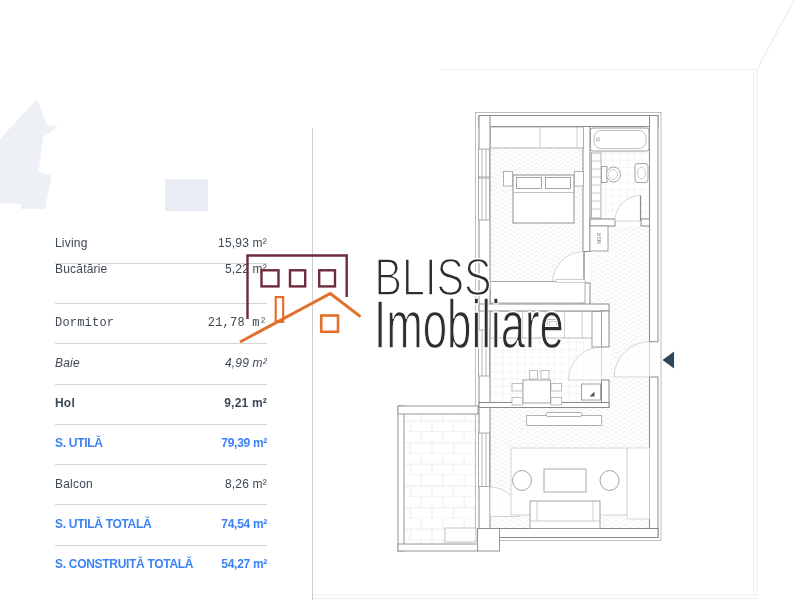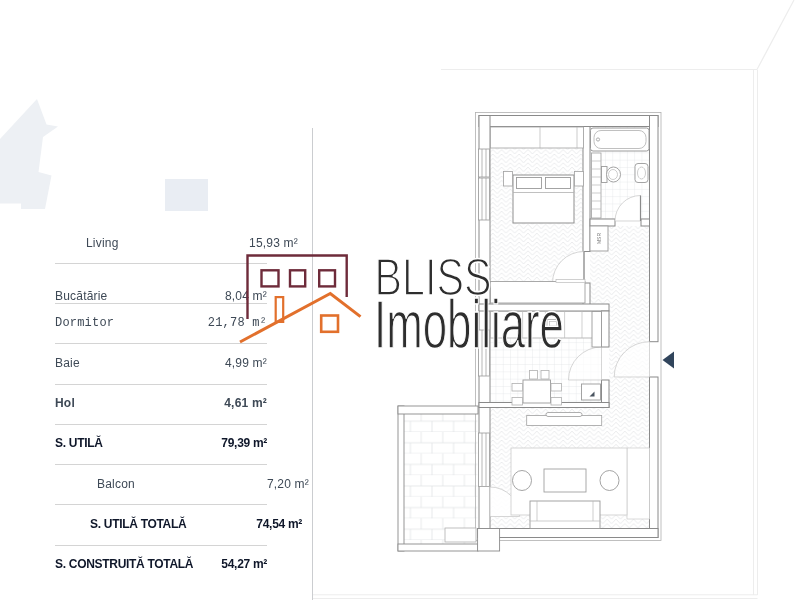--- a/index.html
+++ b/index.html
@@ -1,55 +1,55 @@
 <!DOCTYPE html>
 <html><head>
 <meta charset="utf-8">
 <style>
 html,body{margin:0;padding:0;background:#fff;}
 body{width:800px;height:600px;position:relative;overflow:hidden;font-family:"Liberation Sans",sans-serif;}
 .abs{position:absolute;}
 .row{position:absolute;left:55px;width:212px;height:18px;line-height:18px;font-size:12px;color:#3e4956;letter-spacing:.2px;}
 .row .v{position:absolute;right:0;top:0;}
-.row.b{font-weight:bold;color:#0f172a;font-size:12px;letter-spacing:-.3px;}
+.row.b{font-weight:bold;color:#3b82f6;font-size:12px;letter-spacing:-.3px;}
 .sep{position:absolute;left:55px;width:212px;height:1px;background:#d4d4d4;}
 </style>
 </head>
 <body>
 
 <svg class="abs" style="left:0;top:0" width="220" height="230" viewBox="0 0 220 230">
 <polygon points="37,99 46.5,124.5 58,126.5 43,137 38.5,172 51.5,175.5 45,209 21,209 21,203.5 0,203.5 0,139" fill="#edf0f4"></polygon>
 
 <rect x="165" y="179" width="43" height="32" fill="#e9edf3"></rect>
 </svg>
 
 <div class="abs" style="left:312px;top:128px;width:1px;height:472px;background:#cbcdd0;"></div>
 
-<div class="row" style="top:234px;margin-left:31px;">Living<span class="v">15,93 m²</span></div>
+<div class="row" style="top:234px;">Living<span class="v">15,93 m²</span></div>
 <div class="sep" style="top:263px;"></div>
 
-<div class="row" style="top:287px;">Bucătărie<span class="v">8,04 m²</span></div>
+<div class="row" style="top:260px;">Bucătărie<span class="v">5,22 m²</span></div>
 <div class="sep" style="top:303px;"></div>
 
 <div class="row" style="top:314px;font-family:Liberation Mono, monospace;">Dormitor<span class="v">21,78 m²</span></div>
 <div class="sep" style="top:343px;"></div>
 
-<div class="row" style="top:354px;">Baie<span class="v">4,99 m²</span></div>
+<div class="row" style="top:354px;font-style:italic;">Baie<span class="v">4,99 m²</span></div>
 <div class="sep" style="top:384px;"></div>
 
-<div class="row" style="top:394px;font-weight:bold;">Hol<span class="v">4,61 m²</span></div>
+<div class="row" style="top:394px;font-weight:bold;">Hol<span class="v">9,21 m²</span></div>
 <div class="sep" style="top:424px;"></div>
 
 <div class="row b" style="top:434px;">S. UTILĂ<span class="v">79,39 m²</span></div>
 <div class="sep" style="top:464px;"></div>
 
-<div class="row" style="top:475px;margin-left:42px;">Balcon<span class="v">7,20 m²</span></div>
+<div class="row" style="top:475px;">Balcon<span class="v">8,26 m²</span></div>
 <div class="sep" style="top:504px;"></div>
 
-<div class="row b" style="top:515px;margin-left:35px;">S. UTILĂ TOTALĂ<span class="v">74,54 m²</span></div>
+<div class="row b" style="top:515px;">S. UTILĂ TOTALĂ<span class="v">74,54 m²</span></div>
 <div class="sep" style="top:545px;"></div>
 
 <div class="row b" style="top:555px;">S. CONSTRUITĂ TOTALĂ<span class="v">54,27 m²</span></div>
 
 <svg class="abs" style="left:230px;top:248px;z-index:3" width="340" height="105" viewBox="230 248 340 105">
 
 <path d="M 247.5,319 L 247.5,255.5 L 346.7,255.5 L 346.7,297" fill="none" stroke="#6e2b3a" stroke-width="2.4"></path>
 
 <rect x="261.5" y="270.3" width="17" height="16.1" fill="none" stroke="#6e2b3a" stroke-width="2.4"></rect>
 

